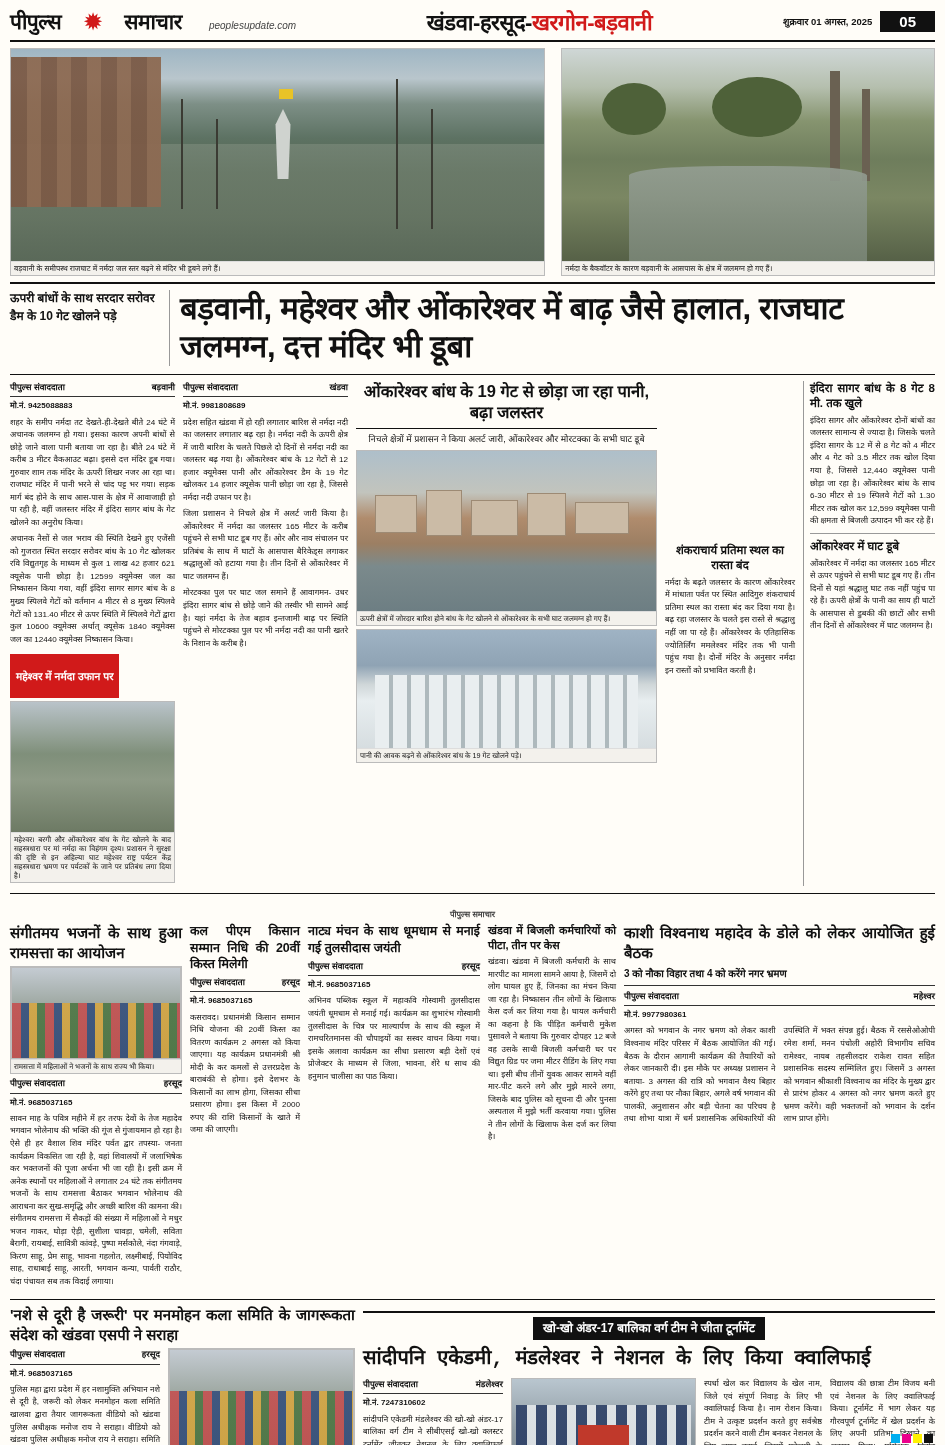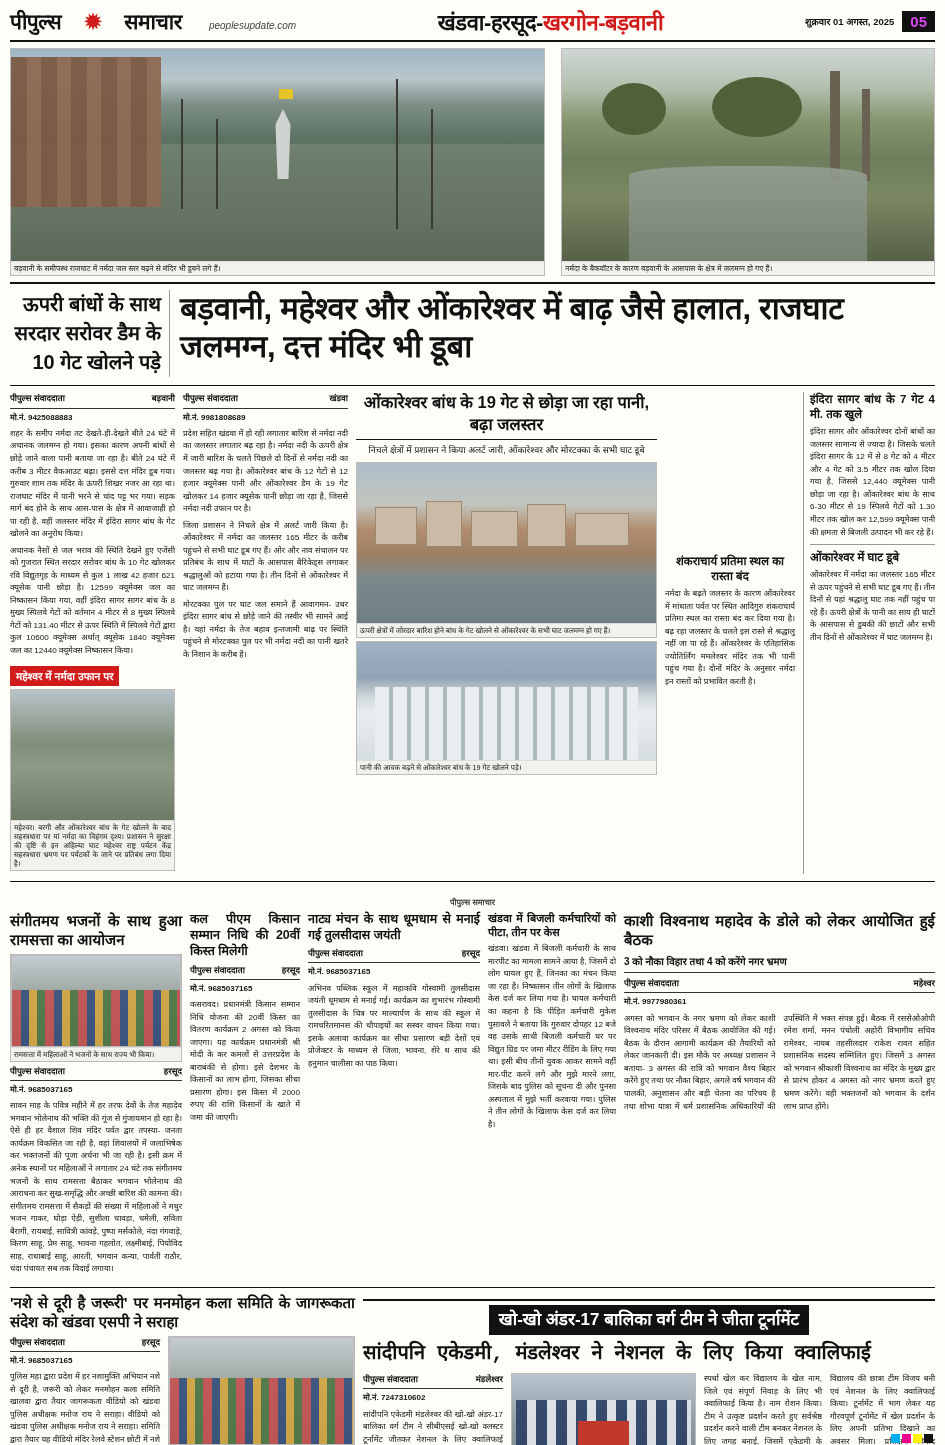--- a/index.html
+++ b/index.html
@@ -17,22 +17,22 @@
   .masthead { display: flex; align-items: center; justify-content: space-between;
               border-bottom: 2px solid #111; padding-bottom: 4px; }
   .brand { display: flex; align-items: baseline; gap: 23px; }
   .brand-main { font-size: 21px; font-weight: bold; letter-spacing: -0.5px; }
   .brand-red { color: #d11a1a; }
   .brand-site { font-size: 10px; color: #444; font-style: italic; margin-left: 4px; }
   .edition { font-size: 22px; font-weight: bold; letter-spacing: -0.5px; }
   .edition .red { color: #d11a1a; }
   .dateblock { display: flex; align-items: center; gap: 8px; }
   .date-text { font-size: 9.5px; font-weight: bold; }
-  .pageno { background: #111; color: #d946ef; font-size: 15px; font-weight: bold;
-            padding: 2px 8px; }
+  .pageno { background: #111; color: #ffffff; font-size: 15px; font-weight: bold;
+            padding: 2px 19px; }
 
   
   .photoband { display: flex; gap: 16px; margin-top: 6px; }
   .photo { position: relative; border: 1px solid #bbb; overflow: hidden; }
   .photo .cap { font-size: 7.5px; line-height: 1.25; padding: 2px 3px; background: #f3f1ec;
                 border-top: 1px solid #ddd; color: #222; }
   .ph1 { width: 540px; }
   .ph2 { width: 377px; }
   .imgbox { height: 212px; position: relative; }
 
@@ -55,41 +55,41 @@
       linear-gradient(180deg,#cfd7d6 0%,#b5bfae 18%,#86946f 34%,#6e7d5c 52%,#7b8763 70%,#566147 100%); }
   .flood2:after { content:""; position:absolute; left:18%; right:18%; top:55%; bottom:0;
       background: linear-gradient(180deg, rgba(150,160,150,.85), rgba(120,132,116,.95));
       border-radius: 40% 40% 0 0 / 10% 10% 0 0; }
   .tree { position:absolute; border-radius:50%; background:#4e6139; }
   .trunk { position:absolute; background:#6a6152; }
 
   
   .lead { display: flex; gap: 10px; border-top: 2px solid #111; border-bottom: 1.5px solid #111;
           margin-top: 6px; padding: 6px 0 8px 0; }
-  .kicker { width: 160px; text-align: right; font-size: 20px; font-weight: bold;
+  .kicker { width: 160px; font-size: 12px; font-weight: bold;
             line-height: 1.45; border-right: 1px solid #999; padding-right: 8px; }
   .bighead { flex: 1; font-size: 31px; font-weight: bold; line-height: 1.22; letter-spacing: -0.3px; }
 
   
   .cols { display: flex; gap: 8px; margin-top: 6px; }
   .col { font-size: 8.1px; line-height: 1.55; text-align: justify; }
   .c1 { width: 165px; }
   .c2 { width: 165px; }
   .c3 { flex: 1; }
   .c4 { width: 132px; }
   .byline { font-size: 8.5px; font-weight: bold; border-bottom: 1px solid #333;
             padding-bottom: 2px; margin-bottom: 3px; display:flex; justify-content:space-between; }
   .mob { font-size: 8px; font-weight: bold; margin-bottom: 4px; }
   .subhead { font-size: 16.5px; font-weight: bold; line-height: 1.3; text-align: center;
              border-bottom: 1px solid #111; padding-bottom: 4px; margin-bottom: 4px; }
   .subhead2 { font-size: 9px; text-align:center; line-height:1.4; margin-bottom:5px; }
   p { margin: 0 0 4px 0; }
 
   .redbar { background:#d11a1a; color:#fff; font-size:10.5px; font-weight:bold;
-            padding:2px 6px; display:inline-block; margin: 4px 0 3px; }
+            padding:14px 6px; display:inline-block; margin: 4px 0 3px; }
   .photo-sm { border:1px solid #bbb; margin-bottom:3px; }
   .cap-sm { font-size:7.2px; line-height:1.25; background:#f3f1ec; padding:2px 3px; border-top:1px solid #ddd;}
 
   
   .riverimg { height:130px; background:
       linear-gradient(180deg,#b9c3c9 0%,#9aa79e 22%,#7f8f7a 40%,#8e9a86 60%,#6d7a64 100%); position:relative;}
   .damimg { height:118px; background:
       linear-gradient(180deg,#9fb3c4 0%,#8fa3b4 30%,#cfd6d8 46%,#e8eef0 60%,#d6dde0 100%); position:relative;}
   .damgates { position:absolute; left:6%; right:6%; top:38%; bottom:0;
       background: repeating-linear-gradient(90deg,#e9eef0 0 14px,#aeb9bd 14px 18px); }
@@ -115,21 +115,21 @@
   .lc-head.sm { font-size: 12.5px; }
   .lc-head.xs { font-size: 11px; }
   .grouppic { height:92px; background:
       linear-gradient(180deg,#c4cbd2 0%,#9fa9a3 40%,#7f8a7e 100%); position:relative; border:1px solid #bbb;}
   .people { position:absolute; bottom:0; left:0; right:0; height:62%;
       background: repeating-linear-gradient(90deg,#c64b4b 0 9px,#2f4a7a 9px 17px,#d9a63c 17px 25px,#49743f 25px 33px); opacity:.85;}
   .stage { position:absolute; bottom:0; left:0; right:0; height:55%;
       background: repeating-linear-gradient(90deg,#20304f 0 10px,#7a4a3a 10px 19px,#caa24a 19px 27px); opacity:.9;}
 
   .khokho-band { border-top:2px solid #111; margin-top:6px; padding-top:4px; }
-  .kh-title { text-align:center; font-size:17px; font-weight:bold; background:#111; color:#fff;
+  .kh-title { text-align:center; font-size:12px; font-weight:bold; background:#111; color:#fff;
               display:inline-block; padding:2px 10px; }
   .kh-head { font-size:20px; font-weight:bold; margin-top:3px;font-family:Liberation Mono, monospace; }
   .teampic { height:118px; background: linear-gradient(180deg,#b9c6cf 0%,#8e9aa2 45%,#6d7a80 100%);
              position:relative; border:1px solid #bbb; }
   .teamrow { position:absolute; bottom:4px; left:4px; right:4px; height:74%;
       background: repeating-linear-gradient(90deg,#2c3f66 0 11px,#e3e7ea 11px 20px); opacity:.9; }
   .banner { position:absolute; left:36%; top:40%; width:28%; height:24%; background:#c0392b; }
 
   .cmyk { position:absolute; right:12px; bottom:2px; display:flex; gap:2px; }
   .cmyk i { width:9px; height:9px; display:block; }
@@ -238,21 +238,21 @@
       </div>
     </div>
 
     <div class="col" style="width:130px">
       <div style="height:162px"></div>
       <div class="boxhead boxhead-c">शंकराचार्य प्रतिमा स्थल का रास्ता बंद</div>
       <p>नर्मदा के बढ़ते जलस्तर के कारण ओंकारेश्वर में मांधाता पर्वत पर स्थित आदिगुरु शंकराचार्य प्रतिमा स्थल का रास्ता बंद कर दिया गया है। बढ़ रहा जलस्तर के चलते इस रास्ते से श्रद्धालु नहीं जा पा रहे हैं। ओंकारेश्वर के एतिहासिक ज्योतिर्लिंग ममलेश्वर मंदिर तक भी पानी पहुंच गया है। दोनों मंदिर के अनुसार नर्मदा इन रास्तों को प्रभावित करती है।</p>
     </div>
 
     <div class="col c4 sidebox">
-      <div class="boxhead">इंदिरा सागर बांध के 7 गेट 4 मी. तक खुले</div>
+      <div class="boxhead">इंदिरा सागर बांध के 8 गेट 8 मी. तक खुले</div>
       <p>इंदिरा सागर और ओंकारेश्वर दोनों बांधों का जलस्तर सामान्य से ज्यादा है। जिसके चलते इंदिरा सागर के 12 में से 8 गेट को 4 मीटर और 4 गेट को 3.5 मीटर तक खोल दिया गया है, जिससे 12,440 क्यूमेक्स पानी छोड़ा जा रहा है। ओंकारेश्वर बांध के साथ 6-30 मीटर से 19 स्पिलवे गेटों को 1.30 मीटर तक खोल कर 12,599 क्यूमेक्स पानी की क्षमता से बिजली उत्पादन भी कर रहे हैं।</p>
       <hr class="thin">
       <div class="boxhead">ओंकारेश्वर में घाट डूबे</div>
       <p>ओंकारेश्वर में नर्मदा का जलस्तर 165 मीटर से ऊपर पहुंचने से सभी घाट डूब गए हैं। तीन दिनों से यहां श्रद्धालु घाट तक नहीं पहुंच पा रहे हैं। ऊपरी क्षेत्रों के पानी का साय ही घाटों के आसपास से डुबकी की छाटों और सभी तीन दिनों से ओंकारेश्वर में घाट जलमग्न है।</p>
     </div>
   </div>
 
   <hr class="sep">
   <div class="sectionlabel">
     <span>पीपुल्स समाचार</span>

